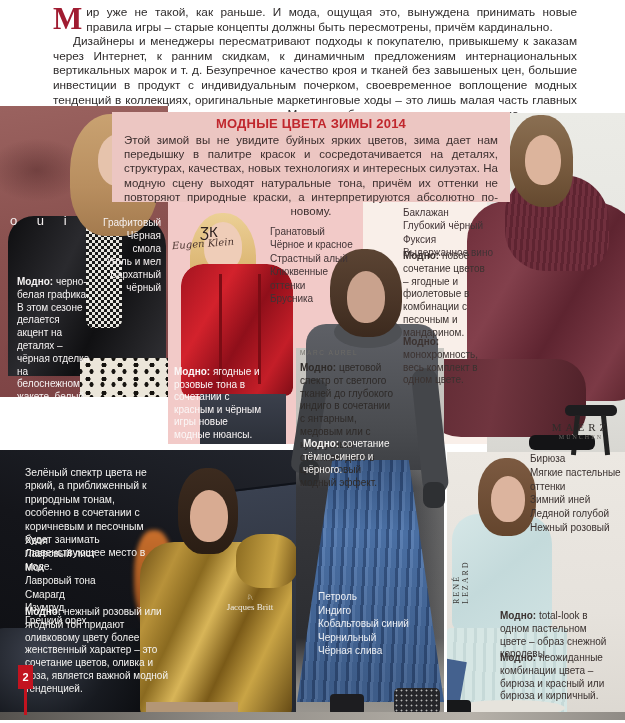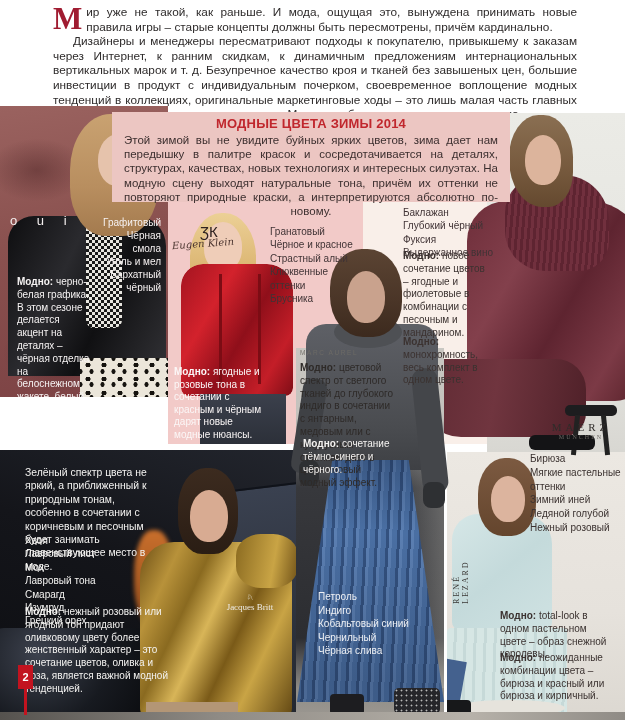--- a/index.html
+++ b/index.html
@@ -226,21 +226,21 @@
   <div class="abs ek-script">Eugen Klein</div>
   <div class="abs red-list">
       <div>Гранатовый</div>
       <div>Чёрное и красное</div>
       <div>Страстный алый</div>
       <div>Клюквенные оттенки</div>
       <div>Брусника</div>
     </div>
   <div class="abs red-modno">
     <span class="modno-b">Модно:</span>
-    <span>ягодные и розовые тона в сочетании с красным и чёрным дарят новые модные нюансы.</span>
+    <span>ягодные и розовые тона в сочетании с красным и чёрным игры новые модные нюансы.</span>
   </div>
 
   <div class="abs berry-list">
       <div>Баклажан</div>
       <div>Глубокий чёрный</div>
       <div>Фуксия</div>
       <div>Выдержанное вино</div>
     </div>
   <div class="abs berry-m1">
     <span class="modno-b">Модно:</span>

